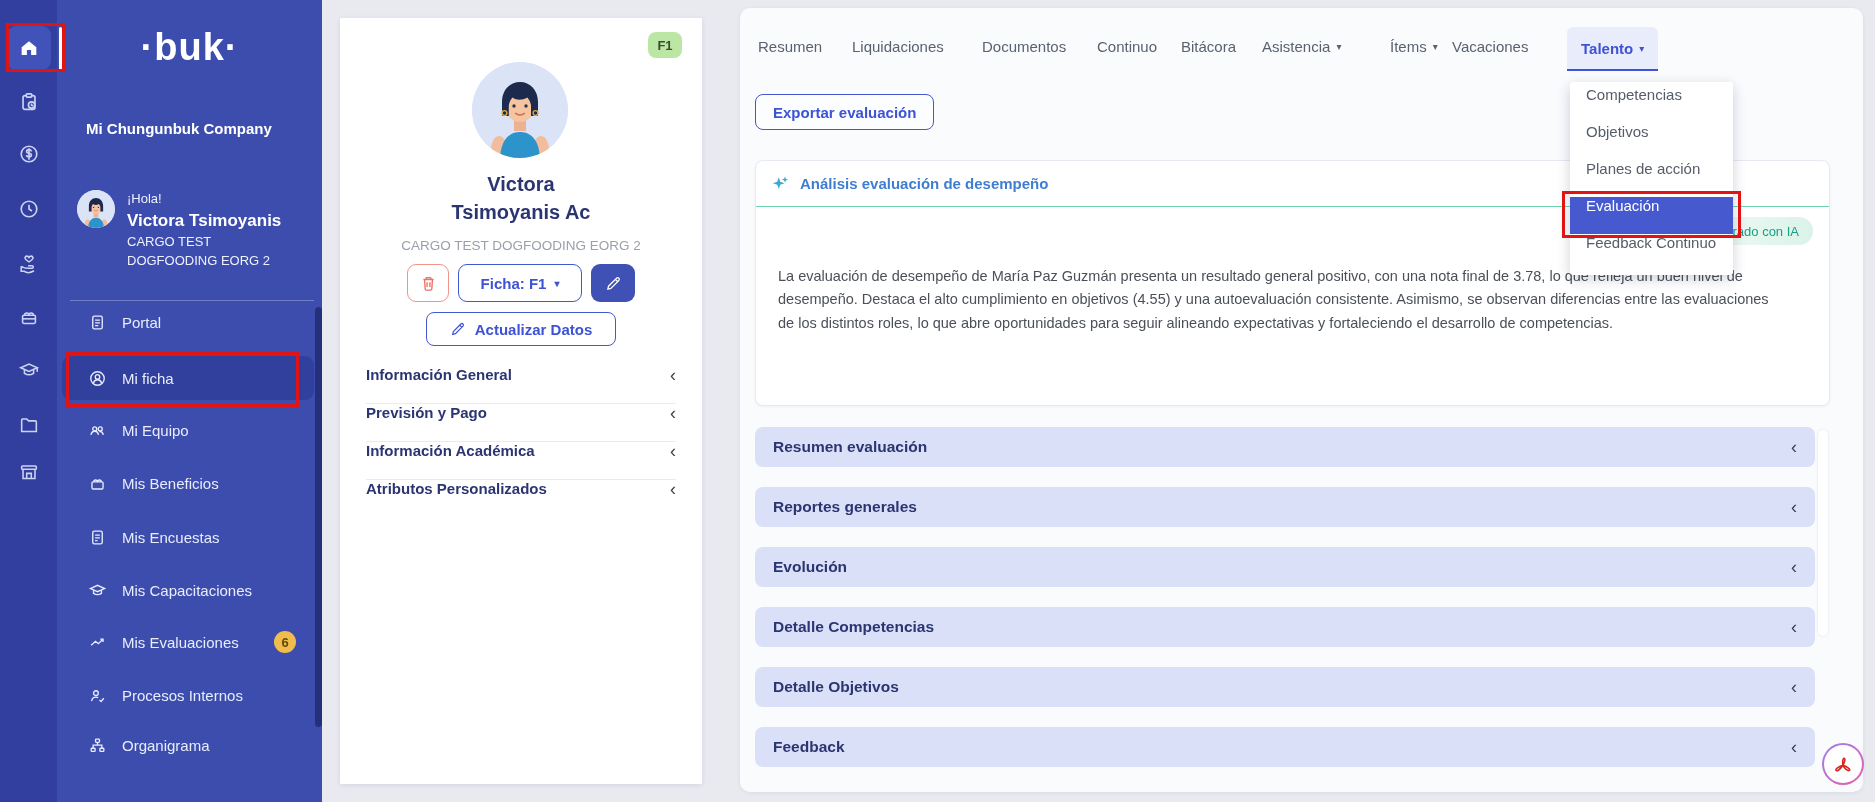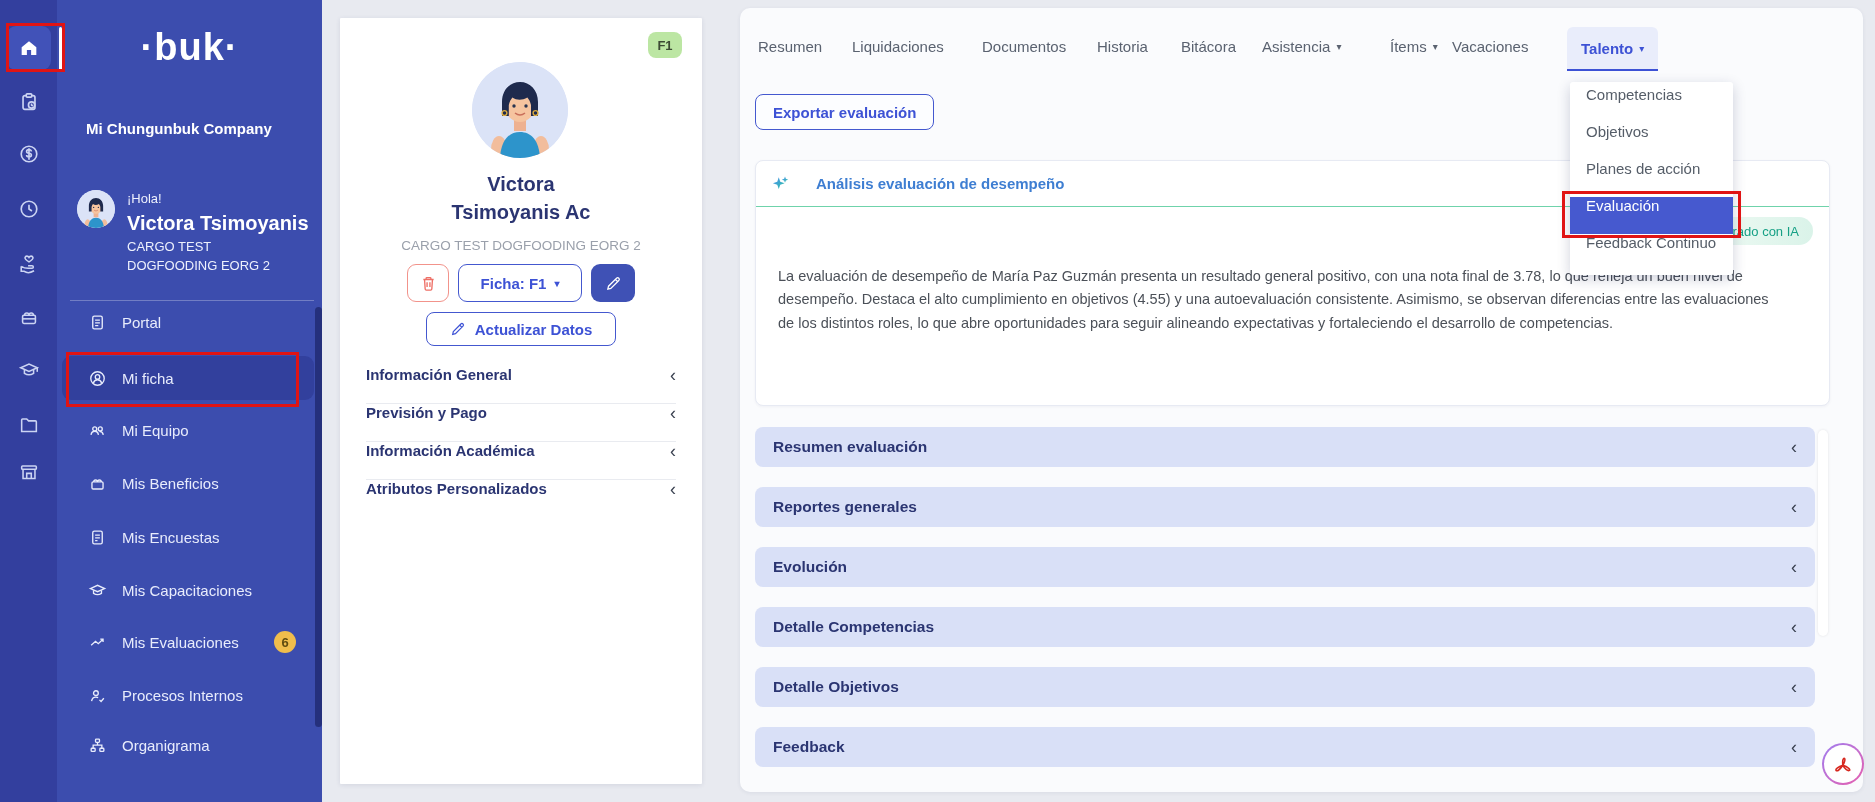--- a/index.html
+++ b/index.html
@@ -14,21 +14,21 @@
 .rail-home svg{width:22px;height:22px}
 .rail-indicator{position:absolute;left:59px;top:27px;width:3px;height:43px;background:#fff;border-radius:2px;z-index:5}
 
 
 .panel{position:absolute;left:57px;top:0;width:265px;height:802px;background:#3c4dae;color:#fff}
 .logo{position:absolute;top:26px;left:0;width:100%;text-align:center;font-size:38px;font-weight:700;letter-spacing:1px;color:#fff}
 .company{position:absolute;top:120px;left:29px;font-size:15px;font-weight:700}
 .user{position:absolute;top:190px;left:20px;display:flex;gap:12px;align-items:flex-start}
 .avatar-sm{width:38px;height:38px;border-radius:50%;overflow:hidden;background:#dbe3f7;flex:none}
 .user-text{font-size:13px;line-height:1.45;color:#eef1fd;max-width:185px}
-.user-text .uname{font-size:20px;font-weight:700;color:#fff}
+.user-text .uname{font-size:17px;font-weight:700;color:#fff}
 .pdivider{position:absolute;top:300px;left:13px;width:244px;height:1px;background:rgba(255,255,255,.28)}
 .mitem{position:absolute;left:5px;width:252px;height:38px;display:flex;align-items:center;gap:15px;padding-left:26px;color:#e8ecfc;font-size:15px;border-radius:9px;cursor:pointer}
 .mitem svg{width:19px;height:19px;flex:none}
 .mitem.active{background:#32409d;height:44px}
 .mbadge{margin-left:auto;margin-right:18px;width:22px;height:22px;border-radius:50%;background:#f0bd4c;color:#5f4b10;font-size:13px;font-weight:700;display:flex;align-items:center;justify-content:center}
 .panel-scroll{position:absolute;left:258px;top:307px;width:7px;height:420px;border-radius:4px;background:rgba(18,26,84,.55)}
 
 
 .pcard{position:absolute;left:340px;top:18px;width:362px;height:766px;background:#fff;border-radius:1px;box-shadow:0 1px 5px rgba(30,40,90,.10)}
 .f1-badge{position:absolute;right:20px;top:14px;width:34px;height:26px;border-radius:8px;background:#bce6a3;color:#3c4a34;font-size:13px;font-weight:700;display:flex;align-items:center;justify-content:center}
@@ -45,21 +45,21 @@
 .chev{color:#3a4150;font-weight:400;font-size:18px;line-height:1}
 
 
 .main{position:absolute;left:740px;top:8px;width:1123px;height:784px;background:#fafbfd;border-radius:10px;box-shadow:0 1px 4px rgba(30,40,90,.07)}
 .tab{position:absolute;top:30px;display:flex;align-items:center;gap:6px;font-size:15px;color:#5a6270;cursor:pointer;white-space:nowrap}
 .caret{font-size:10px;color:#5a6270}
 .tab.active{top:19px;height:44px;padding:16px 14px;background:#e9edfb;border-bottom:2px solid #3d52d5;border-radius:6px 6px 0 0;color:#3d52d5;font-weight:600}
 .tab.active .caret{color:#3d52d5}
 .export-btn{position:absolute;left:15px;top:86px;height:36px;padding:0 17px;border:1.5px solid #4458cf;border-radius:8px;color:#3d52d5;font-size:15px;font-weight:600;display:flex;align-items:center;background:#fcfdff;cursor:pointer}
 .acard{position:absolute;left:15px;top:152px;width:1075px;height:246px;background:#fff;border:1px solid #e7eaf3;border-radius:8px;box-shadow:0 1px 3px rgba(30,40,90,.05)}
-.acard-head{height:46px;display:flex;align-items:center;gap:26px;padding:0 14px;border-bottom:1px solid #6fd3ab;color:#3e7ed2;font-weight:700;font-size:15px}
+.acard-head{height:46px;display:flex;align-items:center;gap:10px;padding:0 14px;border-bottom:1px solid #6fd3ab;color:#3e7ed2;font-weight:700;font-size:15px}
 .ai-badge{position:absolute;right:16px;top:56px;height:28px;padding:0 14px;display:flex;align-items:center;border-radius:14px;background:linear-gradient(90deg,#f2fbf5,#daf3e9);color:#16a085;font-size:13px}
 .acard-body{position:absolute;left:22px;top:104px;width:1002px;color:#4b5058;font-size:14.5px;line-height:1.62}
 .sec{position:absolute;left:15px;width:1060px;height:40px;background:#d9e0f7;border-radius:8px;display:flex;align-items:center;justify-content:space-between;padding:0 18px;color:#2b3572;font-weight:700;font-size:15.5px;cursor:pointer}
 .main-scroll{position:absolute;left:1078px;top:422px;width:10px;height:206px;background:#fff;border-radius:6px;box-shadow:0 0 3px rgba(0,0,0,.10)}
 .pdf{position:absolute;left:1082px;top:735px;width:42px;height:42px;border-radius:50%;background:linear-gradient(135deg,#9f7df0,#e75fae);padding:2px;cursor:pointer;z-index:20}
 .pdf-inner{width:100%;height:100%;border-radius:50%;background:#fff;display:flex;align-items:center;justify-content:center}
 
 
 .ddl{position:absolute;left:1570px;top:82px;width:163px;background:#fff;border-radius:3px;box-shadow:0 4px 14px rgba(20,30,80,.20);padding:4px 0;z-index:30}
 .ddl-item{height:37px;display:flex;align-items:flex-start;padding:0 16px;font-size:15px;color:#555d68;cursor:pointer;white-space:nowrap}
@@ -297,21 +297,21 @@
     <div class="tab" style="left:18px">
         <span>Resumen</span>
       </div>
     <div class="tab" style="left:112px">
         <span>Liquidaciones</span>
       </div>
     <div class="tab" style="left:242px">
         <span>Documentos</span>
       </div>
     <div class="tab" style="left:357px">
-        <span>Historia</span>
+        <span>Continuo</span>
       </div>
     <div class="tab" style="left:441px">
         <span>Bitácora</span>
       </div>
     <div class="tab" style="left:522px">
         <span>Asistencia</span>
         <span class="caret">▾</span>
       </div>
     <div class="tab" style="left:650px">
         <span>Ítems</span>

